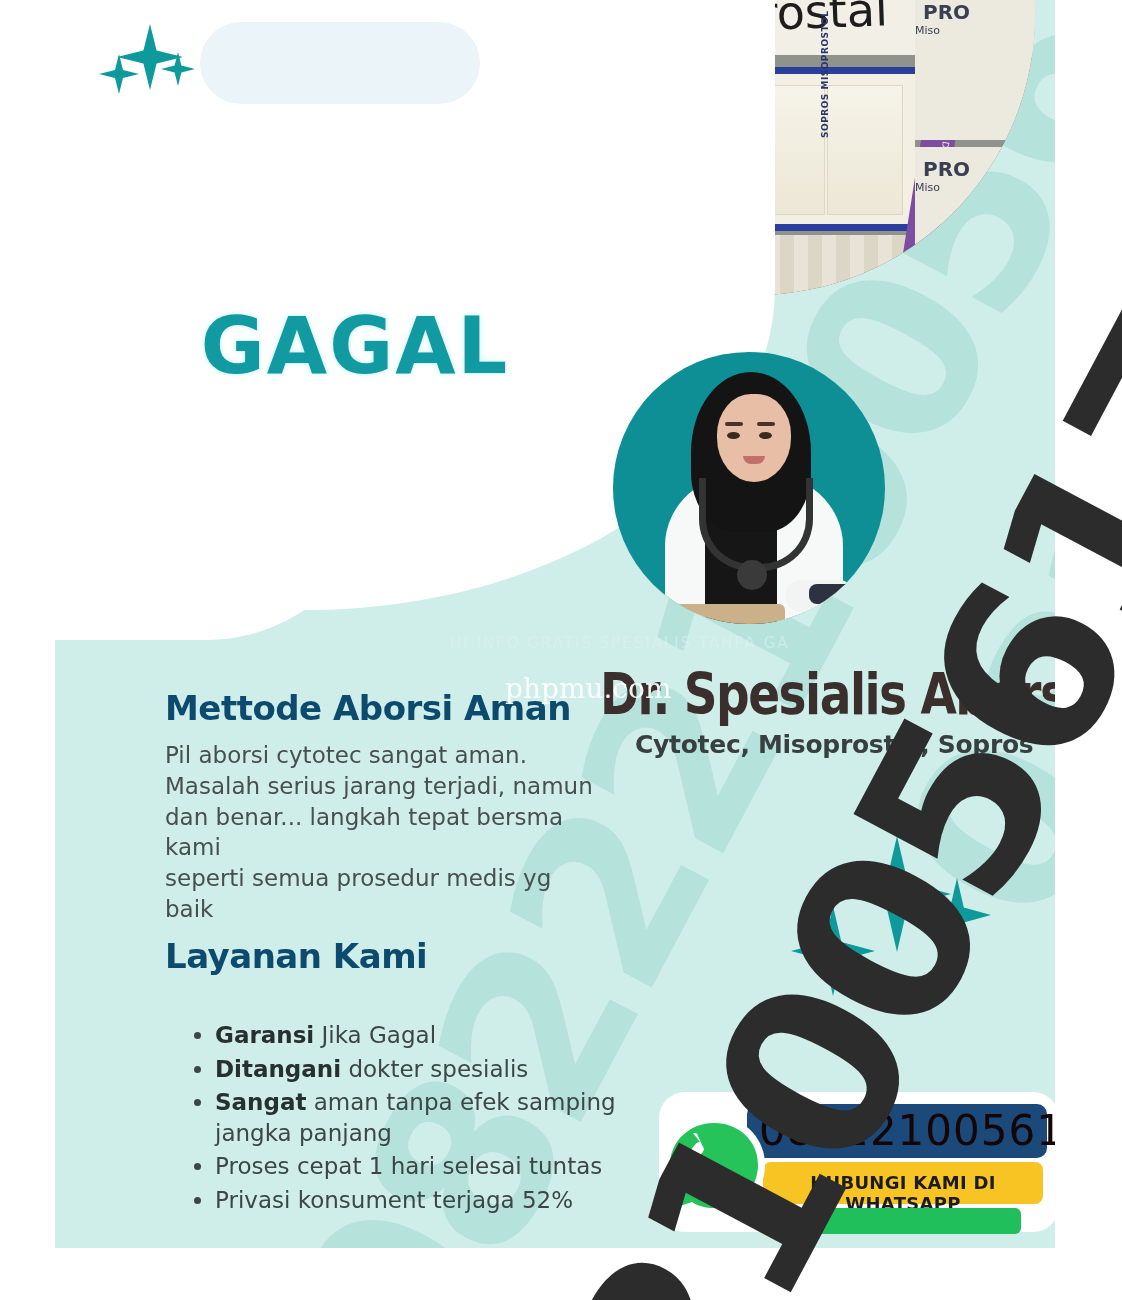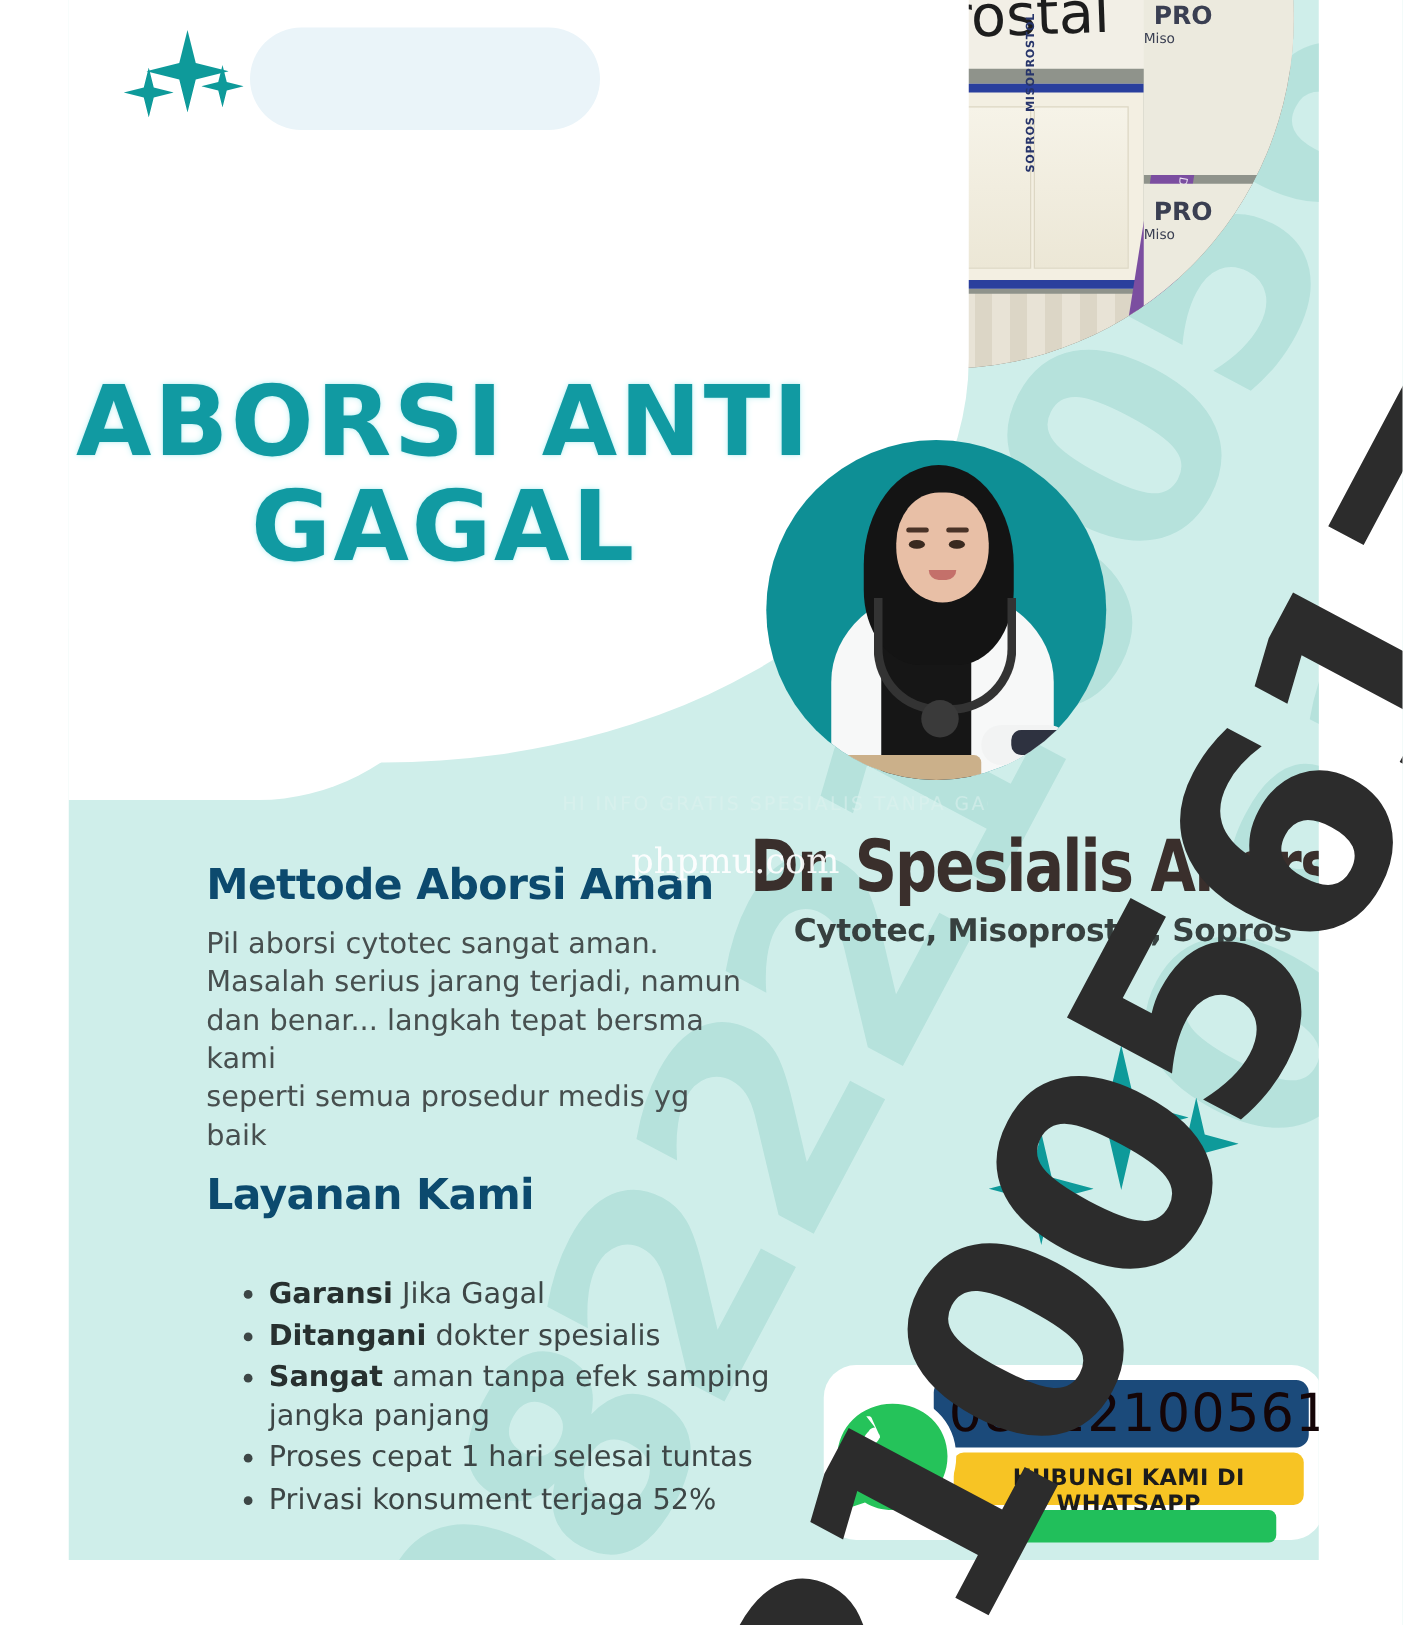--- a/index.html
+++ b/index.html
@@ -242,21 +242,20 @@
   <div id="white-blob"></div>
   <div id="white-blob2"></div>
 
   <div id="pale-rect"></div>
 
   <div class="spark" id="sp1"></div>
   <div class="spark" id="sp2"></div>
   <div class="spark" id="sp3"></div>
 
   <div id="headline">
-    <span>ABORSI ANTI</span>
     <span class="l2">GAGAL</span>
   </div>
 
   <div id="doc-circle">
     <div class="d-coat"></div>
     <div class="d-inner"></div>
     <div class="d-hijab"></div>
     <div class="d-face"></div>
     <div class="d-brow" id="br1"></div>
     <div class="d-brow" id="br2"></div>

